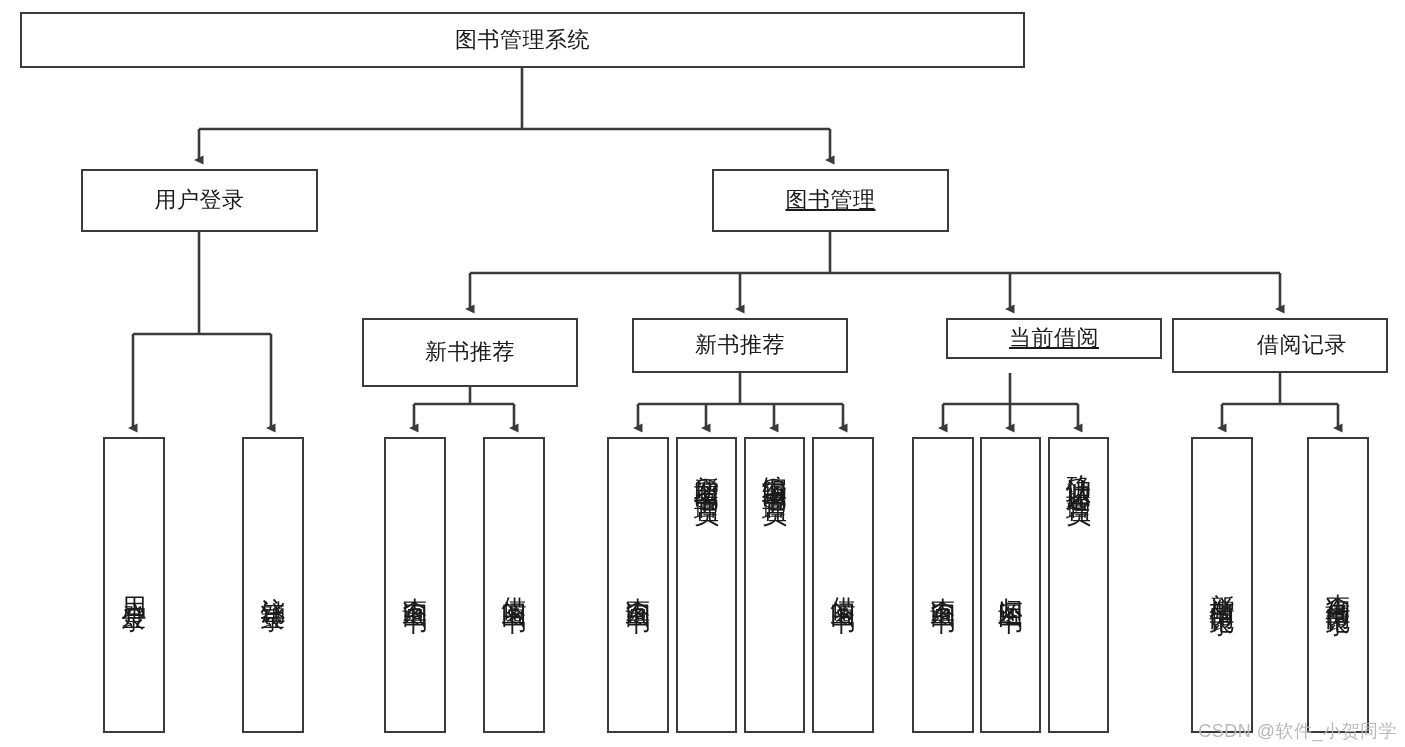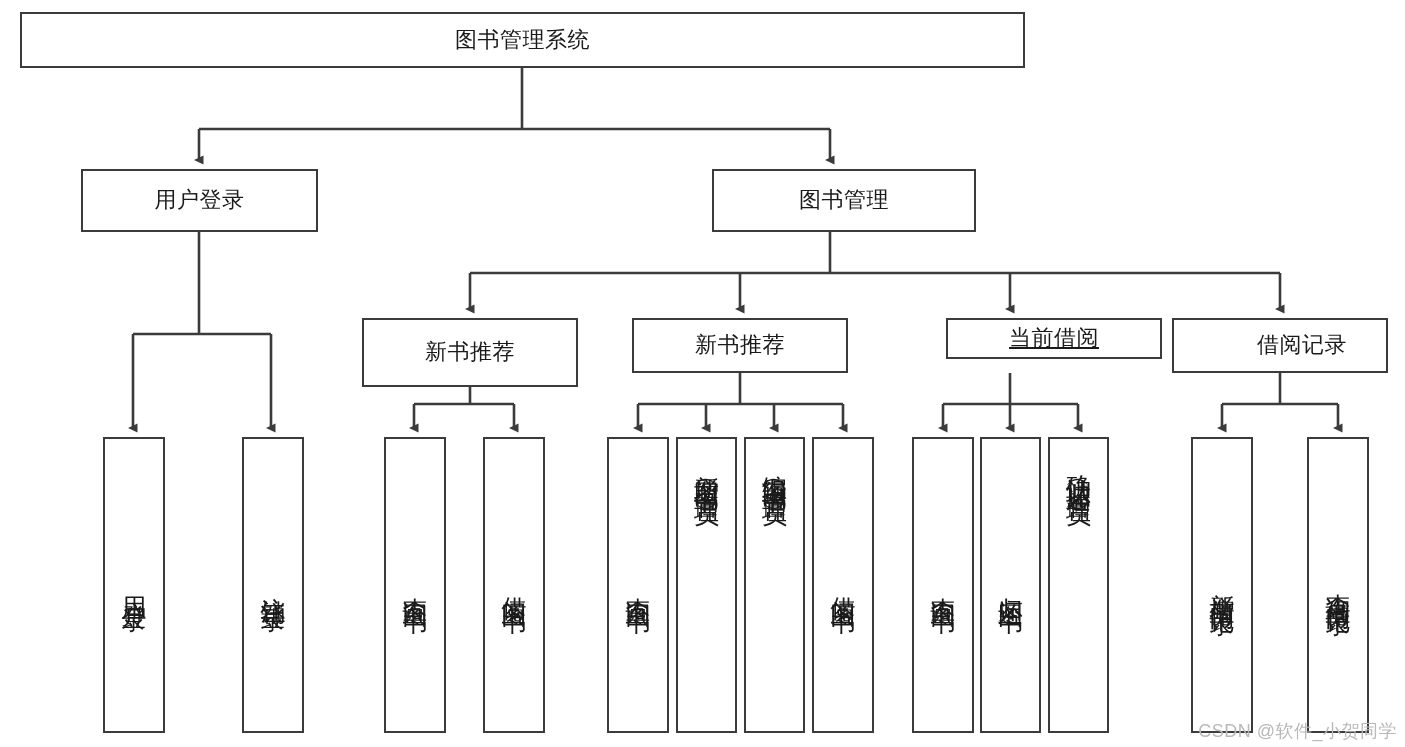--- a/index.html
+++ b/index.html
@@ -131,21 +131,21 @@
     </g>
   </svg>
 
   <div class="node h root" style="left:20px; top:12px; width:1005px; height:56px;">
     <span class="lbl">图书管理系统</span>
   </div>
 
   <div class="node h" style="left:81px; top:169px; width:237px; height:63px;">
     <span class="lbl">用户登录</span>
   </div>
-  <div class="node h" style="left:712px; top:169px; width:264px; height:63px;">
+  <div class="node h" style="left:712px; top:169px; width:237px; height:63px;text-decoration:underline;">
     <span class="lbl">图书管理</span>
   </div>
 
   <div class="node h" style="left:362px; top:318px; width:216px; height:69px;">
     <span class="lbl">新书推荐</span>
   </div>
   <div class="node h" style="left:632px; top:318px; width:216px; height:55px;">
     <span class="lbl">新书推荐</span>
   </div>
   <div class="node h" style="left:946px; top:318px; width:216px; height:41px;text-decoration:underline;">

